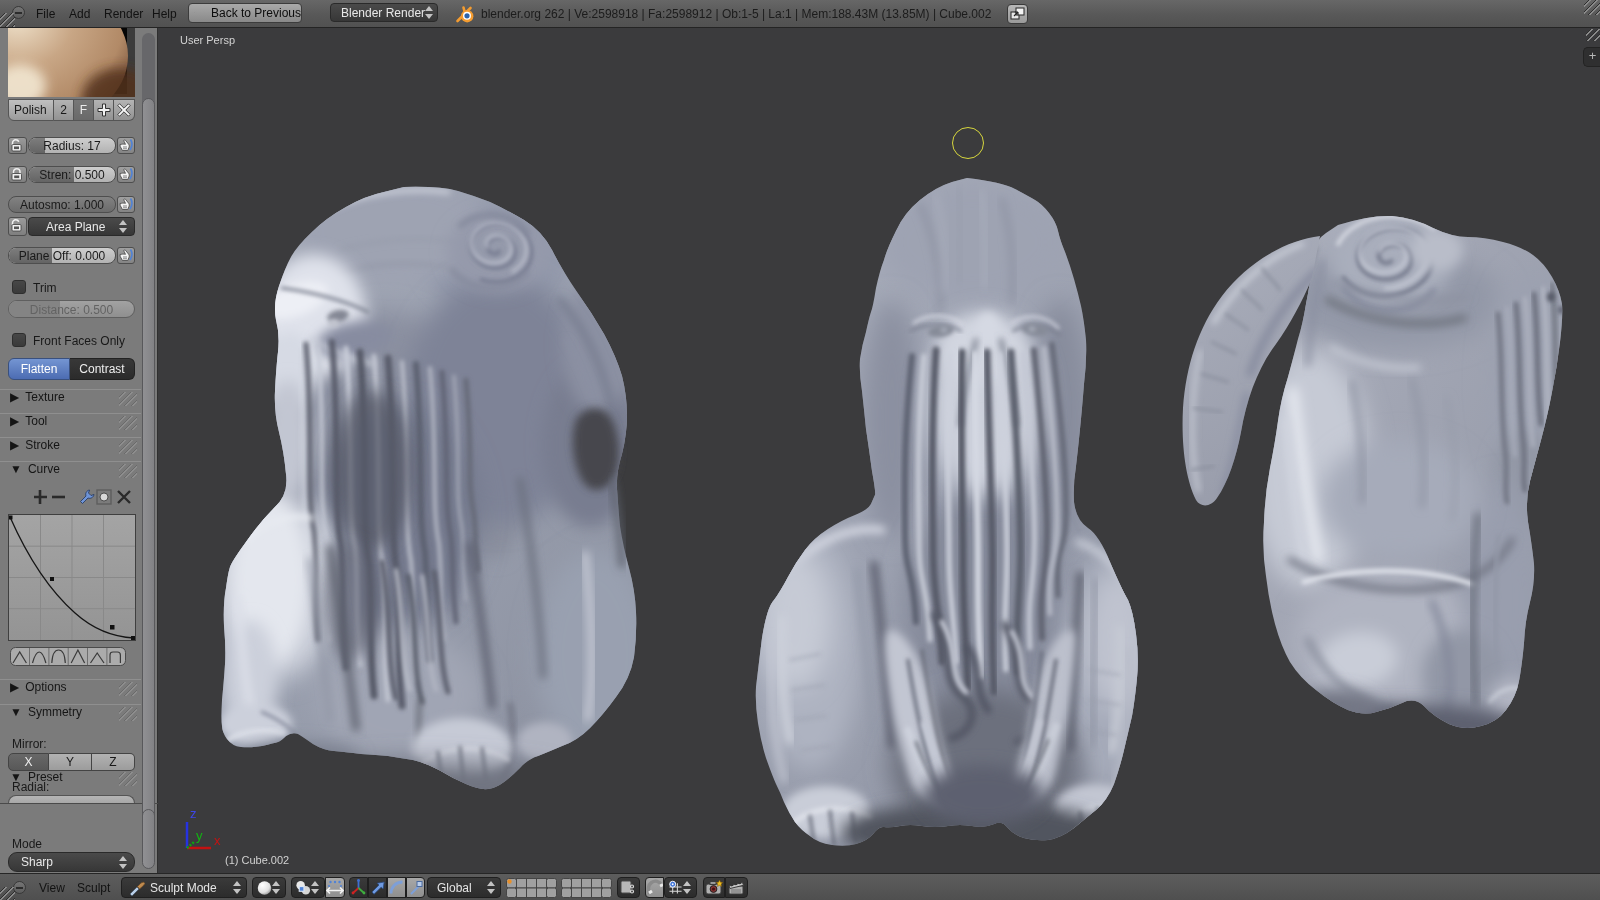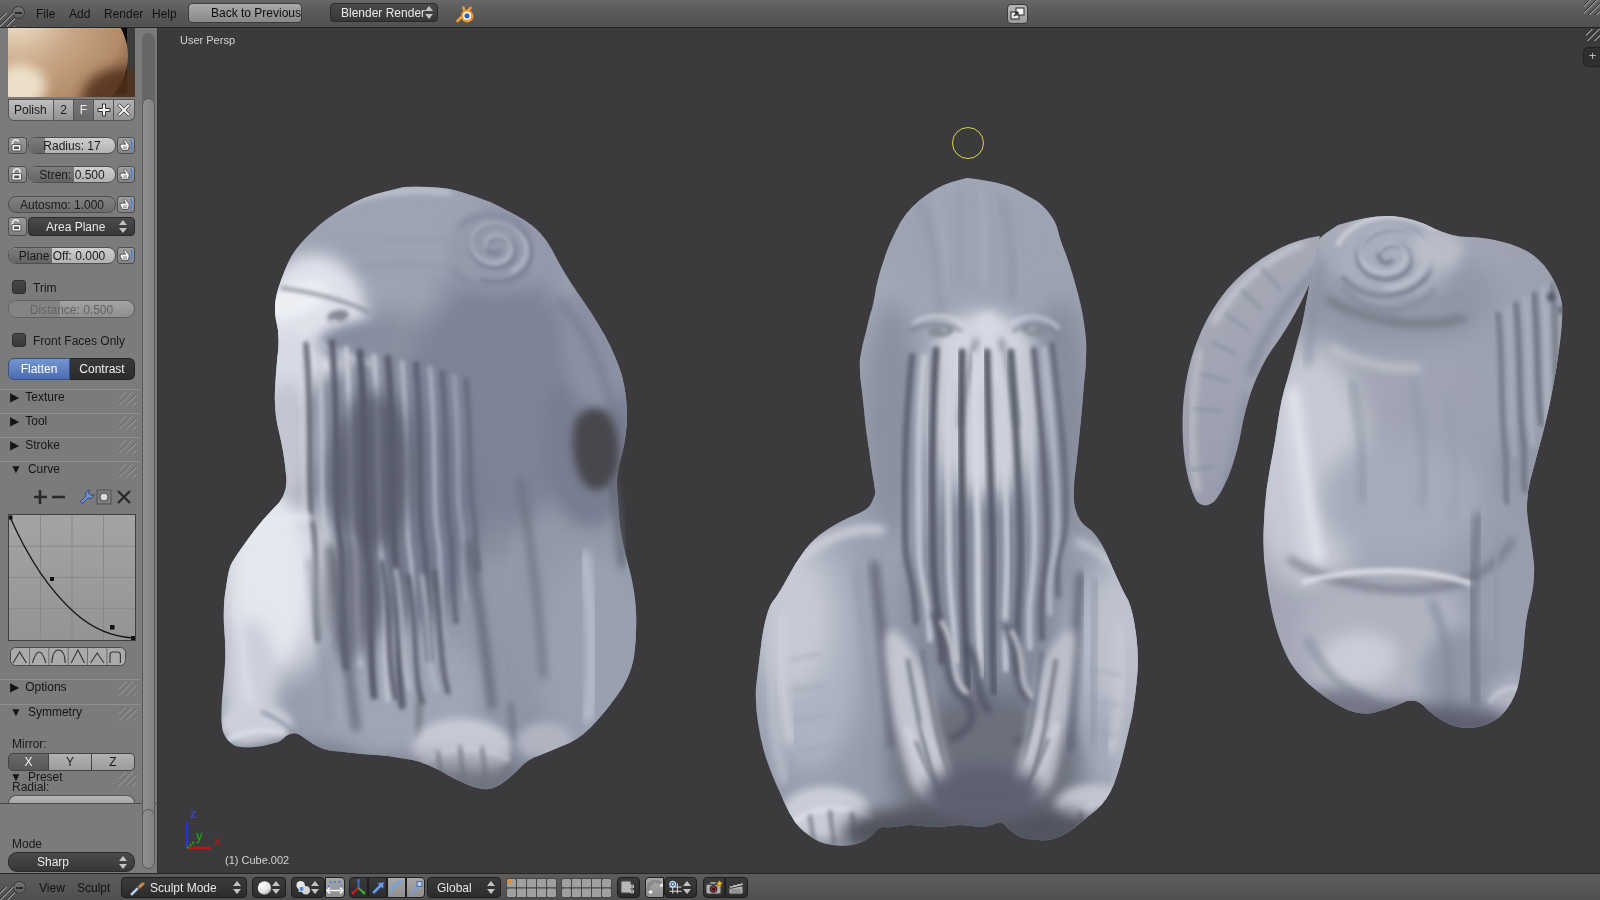--- a/index.html
+++ b/index.html
@@ -365,20 +365,21 @@
   <svg class="abs" style="left:454px;top:3px;" width="22" height="22" viewBox="0 0 22 22">
       <g stroke="#f49c30" stroke-width="2.6" stroke-linecap="round" fill="none">
         <path d="M3.5 18 11 10.5"></path>
         <path d="M11 10.5 9.5 4.5"></path>
         <path d="M11 10.5 16.5 5"></path>
       </g>
       <circle cx="13.2" cy="13.2" r="6.2" fill="#f49c30"></circle>
       <circle cx="13" cy="12.8" r="4" fill="#ffffff"></circle>
       <circle cx="13" cy="12.8" r="2.6" fill="#2d63aa"></circle>
     </svg>
+  <span class="abs" style="left:481px;top:7px;color:#1c1c1c;">blender.org 262 | Ve:2598918 | Fa:2598912 | Ob:1-5 | La:1 | Mem:188.43M (13.85M) | Cube.002</span>
   <div class="abs" style="left:1007px;top:4px;width:21px;height:20px;border:1px solid #3a3a3a;border-radius:4px;background:linear-gradient(#b8b8b8,#9a9a9a);box-sizing:border-box;"><svg width="19" height="18" viewBox="0 0 19 18">
         <rect x="3" y="7" width="8" height="7" fill="#e8e8e8" stroke="#333" stroke-width="1.1"></rect>
         <rect x="8" y="3" width="8" height="7" fill="#f4f4f4" stroke="#333" stroke-width="1.1"></rect>
         <path d="M6 11l4-4M10 7h-3.2M10 7v3.2" stroke="#222" stroke-width="1.1" fill="none"></path>
       </svg></div>
   <div class="grip" style="left:0px;top:13px;width:15px;height:14px;"></div>
   <div class="grip" style="right:0px;top:0px;width:16px;height:15px;"></div>
 </div>
 
 <div id="panel">
@@ -541,21 +542,21 @@
     <div class="abs" style="left:0;top:0;width:41px;height:18px;background:linear-gradient(#686868,#585858);border:1px solid #444;border-radius:5px 0 0 5px;box-sizing:border-box;color:#f0f0f0;text-align:center;line-height:16px;">X</div>
     <div class="abs ptxt" style="left:41px;top:0;width:43px;height:18px;background:linear-gradient(#b2b2b2,#9c9c9c);border:1px solid #444;border-left:none;box-sizing:border-box;text-align:center;line-height:16px;">Y</div>
     <div class="abs ptxt" style="left:84px;top:0;width:43px;height:18px;background:linear-gradient(#b2b2b2,#9c9c9c);border:1px solid #444;border-left:none;border-radius:0 5px 5px 0;box-sizing:border-box;text-align:center;line-height:16px;">Z</div>
   </div>
   <span class="abs ptxt" style="left:12px;top:752px;">Radial:</span>
   <div class="abs" style="left:8px;top:767px;width:127px;height:8px;border-radius:8px 8px 0 0;background:linear-gradient(#b5b5b5,#a8a8a8);border:1px solid #555;border-bottom:none;box-sizing:border-box;"></div>
   <div class="abs" style="left:0;top:775px;width:158px;height:1px;background:#4a4a4a;"></div>
 
   <div class="phead" style="top:742px;border-top:none;"><span class="tri">▼</span>Preset<span class="pgrip"></span></div>
   <span class="abs ptxt" style="left:12px;top:809px;">Mode</span>
-  <div class="ddark" style="left:8px;top:824px;width:127px;height:20px;padding-left:28px;border-radius:9px;">Sharp<span class="updn" style="margin-right:6px;"></span></div>
+  <div class="ddark" style="left:8px;top:824px;width:127px;height:20px;padding-left:12px;border-radius:9px;">Sharp<span class="updn" style="margin-right:6px;"></span></div>
 
   <div class="abs" style="left:142px;top:5px;width:13px;height:766px;border-radius:7px;background:#67676a;"></div>
   <div class="abs" style="left:142px;top:70px;width:13px;height:725px;border-radius:7px;background:linear-gradient(90deg,#909093,#828285);border:1px solid #58585b;box-sizing:border-box;"></div>
   <div class="abs" style="left:142px;top:781px;width:13px;height:60px;border-radius:7px;background:linear-gradient(90deg,#909093,#828285);border:1px solid #58585b;box-sizing:border-box;"></div>
 </div>
 
 <div id="botbar">
   <div class="circminus" style="left:13px;top:7px;"></div>
   <span class="menu abs" style="left:39px;top:7px;">View</span>
   <span class="menu abs" style="left:77px;top:7px;">Sculpt</span>

